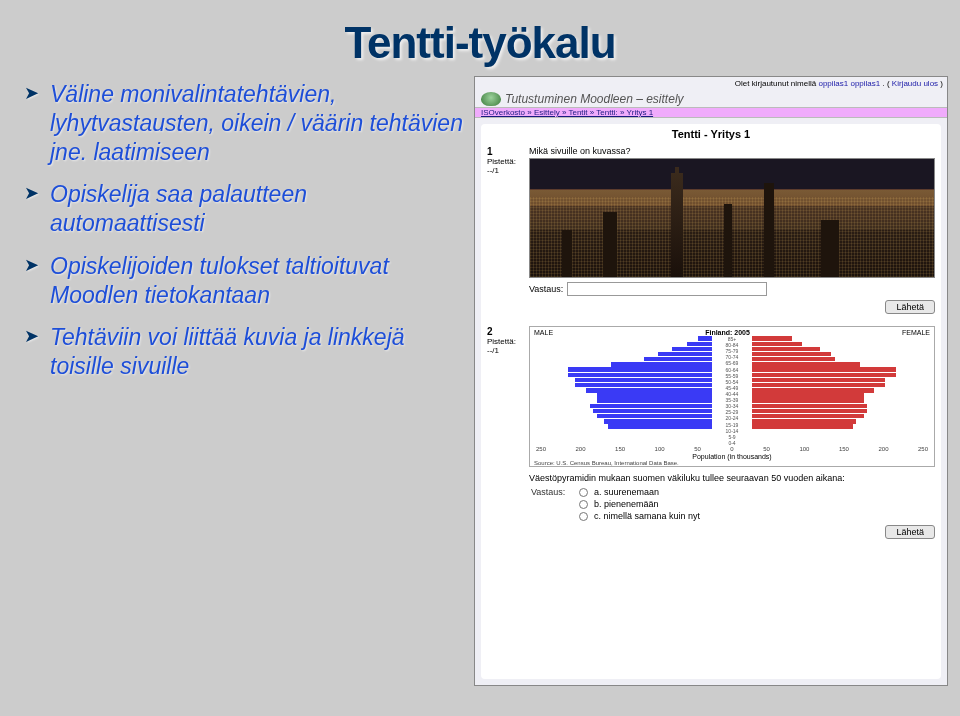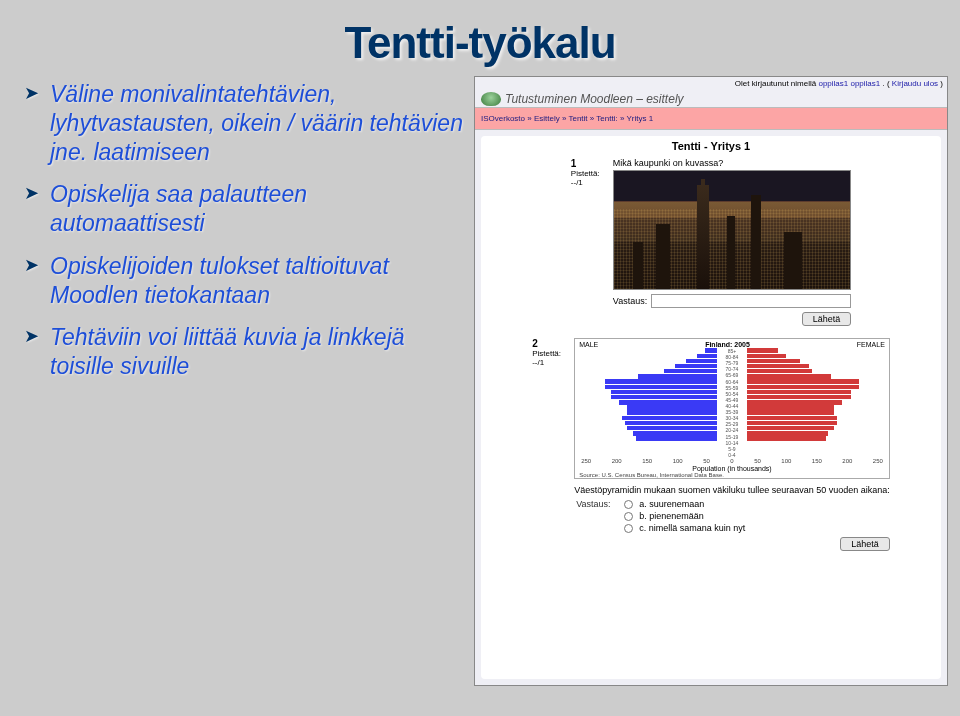--- a/index.html
+++ b/index.html
@@ -86,38 +86,38 @@
     height: 14px;
     background: radial-gradient(circle at 50% 40%, #9bd19b, #3a7a3a);
     border-radius: 50% 50% 45% 45%;
   }
   .sp-htitle {
     color: #555;
     font-size: 12px;
     font-style: italic;
   }
   .sp-crumb {
-    background: #fca5a5;
+    background: #f0abfc;
     border-top: 1px solid #bbb;
     border-bottom: 1px solid #bbb;
-    padding: 6px 6px;
+    padding: 0 6px;
     font-size: 8px;
     color: #1a1a80;
+    text-decoration: underline;
   }
   .sp-crumb span { color: #1a1a80; }
   .sp-body {
     background: #ffffff;
     margin: 6px;
     padding: 4px 6px 6px 6px;
     flex: 1;
     border-radius: 4px;
     display: flex;
     flex-direction: column;
     font-size: 9px;
-    align-items: center;
   }
   .sp-quiz-title {
     text-align: center;
     font-size: 11px;
     font-weight: bold;
     margin-bottom: 6px;
   }
   .sp-q {
     display: flex;
     gap: 6px;
@@ -262,21 +262,21 @@
 
         <div class="sp-quiz-title">Tentti - Yritys 1</div>
 
         <div class="sp-q">
           <div class="sp-qnum">
             <div class="n">1</div>
             <div style="white-space:pre-line;">Pistettä:
 --/1</div>
           </div>
           <div class="sp-qcontent">
-            <div class="sp-qtext">Mikä kaupunki on kuvassa?</div>
+            <div class="sp-qtext">Mikä sivuille on kuvassa?</div>
             <div class="sp-cityimg">
               <div class="bld b1"></div>
                 <div class="bld b2"></div>
                 <div class="bld b3"></div>
               <div class="bld b4"></div>
                 <div class="bld b5"></div>
                 <div class="bld b6"></div>
             </div>
             <div class="sp-answer-row">
               <span>Vastaus:</span>

